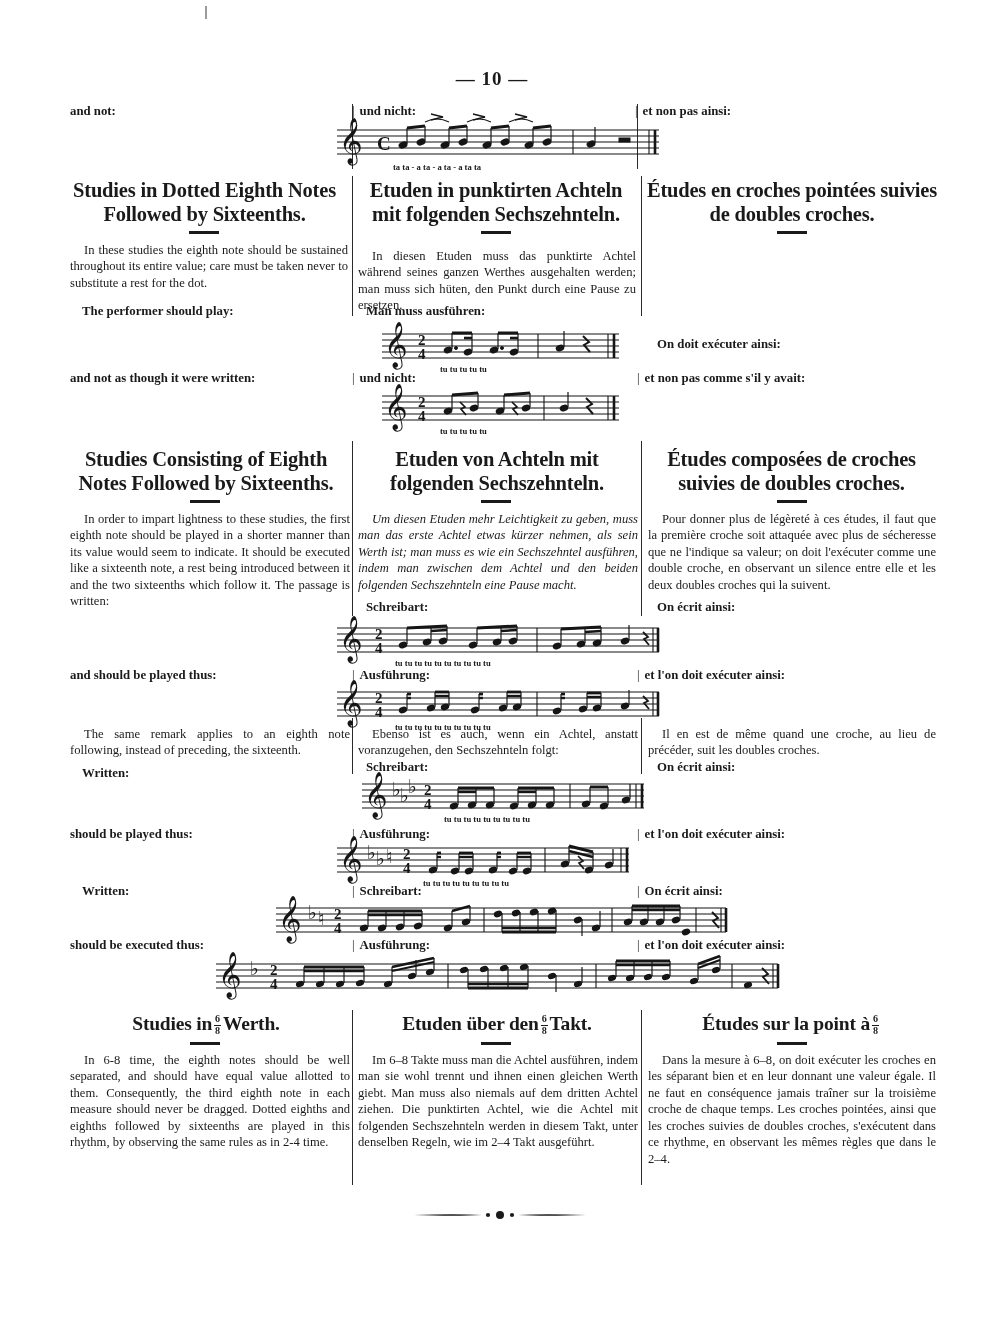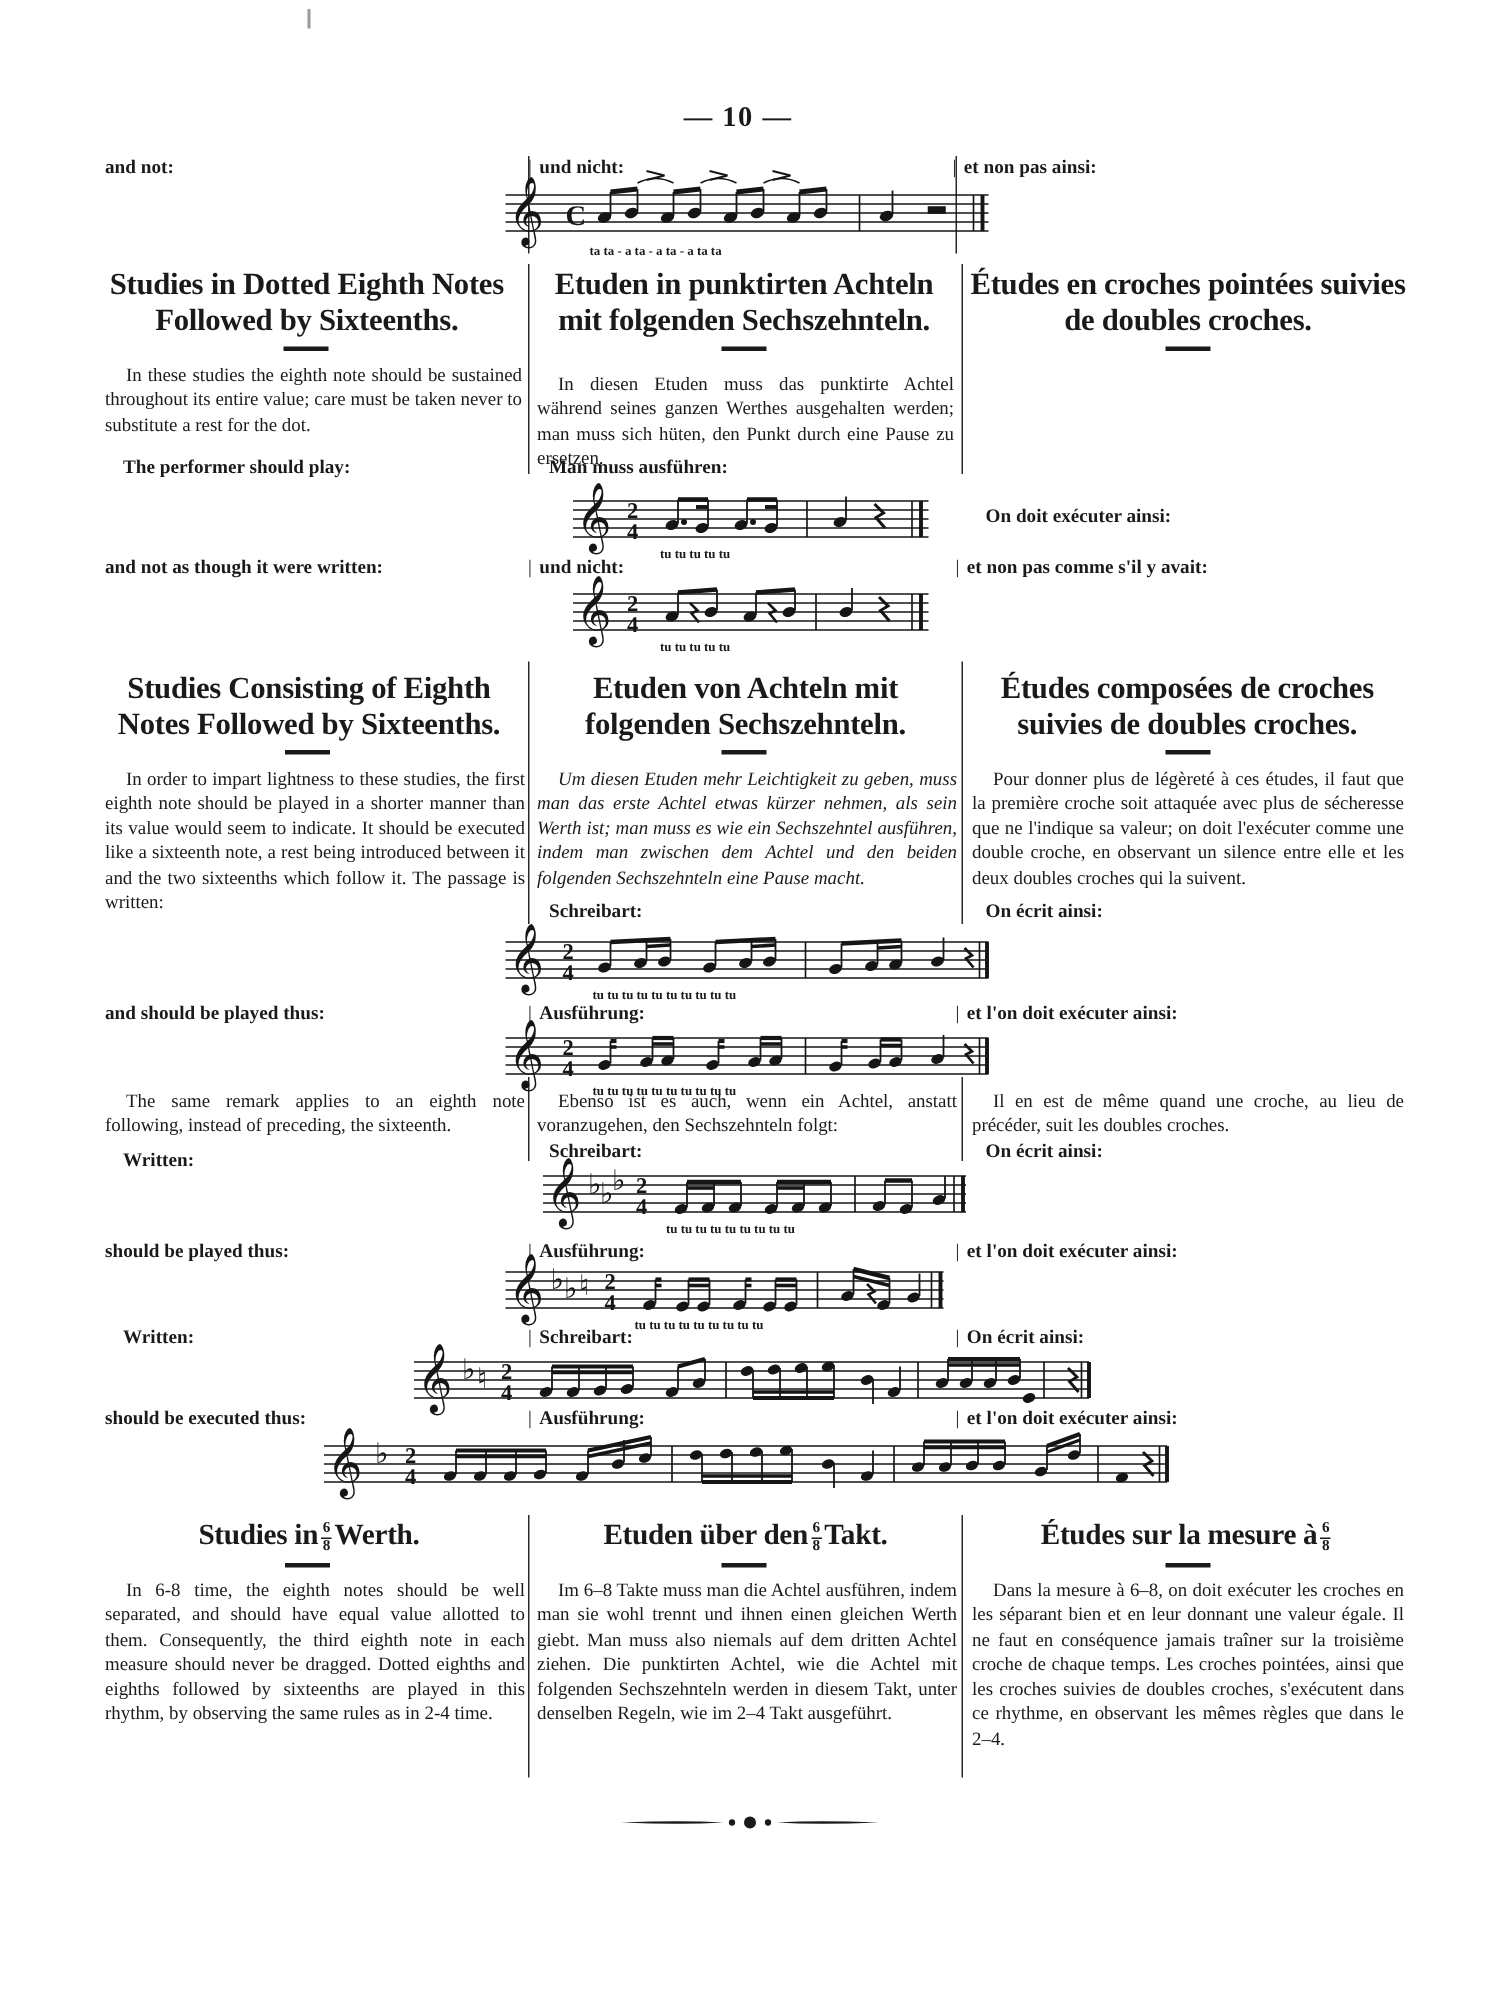--- a/index.html
+++ b/index.html
@@ -769,21 +769,21 @@
     </svg>
   </div>
 
   <div class="heading small" style="left:62px; top:1012px; width:288px;">
     <span>Studies in</span><span class="frac"><span class="num">6</span><span class="den">8</span></span><span>Werth.</span>
   </div>
   <div class="heading small" style="left:356px; top:1012px; width:282px;">
     <span>Etuden über den</span><span class="frac"><span class="num">6</span><span class="den">8</span></span><span>Takt.</span>
   </div>
   <div class="heading small" style="left:645px; top:1012px; width:293px;">
-    <span>Études sur la mesure à</span><span class="frac"><span class="num">6</span><span class="den">8</span></span>
+    <span>Études sur la point à</span><span class="frac"><span class="num">6</span><span class="den">8</span></span>
   </div>
 
   <div class="rule-short" style="left:190px; top:1042px;"></div>
   <div class="rule-short" style="left:481px; top:1042px;"></div>
   <div class="rule-short" style="left:777px; top:1042px;"></div>
 
   <div class="para" style="left:70px; top:1052px; width:280px;">In 6-8 time, the eighth notes should be well separated, and should have equal value allotted to them. Consequently, the third eighth note in each measure should never be dragged. Dotted eighths and eighths followed by sixteenths are played in this rhythm, by observing the same rules as in 2-4 time.</div>
   <div class="para" style="left:358px; top:1052px; width:280px;">Im 6–8 Takte muss man die Achtel ausführen, indem man sie wohl trennt und ihnen einen gleichen Werth giebt. Man muss also niemals auf dem dritten Achtel ziehen. Die punktirten Achtel, wie die Achtel mit folgenden Sechszehnteln werden in diesem Takt, unter denselben Regeln, wie im 2–4 Takt ausgeführt.</div>
   <div class="para" style="left:648px; top:1052px; width:288px;">Dans la mesure à 6–8, on doit exécuter les croches en les séparant bien et en leur donnant une valeur égale. Il ne faut en conséquence jamais traîner sur la troisième croche de chaque temps. Les croches pointées, ainsi que les croches suivies de doubles croches, s'exécutent dans ce rhythme, en observant les mêmes règles que dans le 2–4.</div>
 

